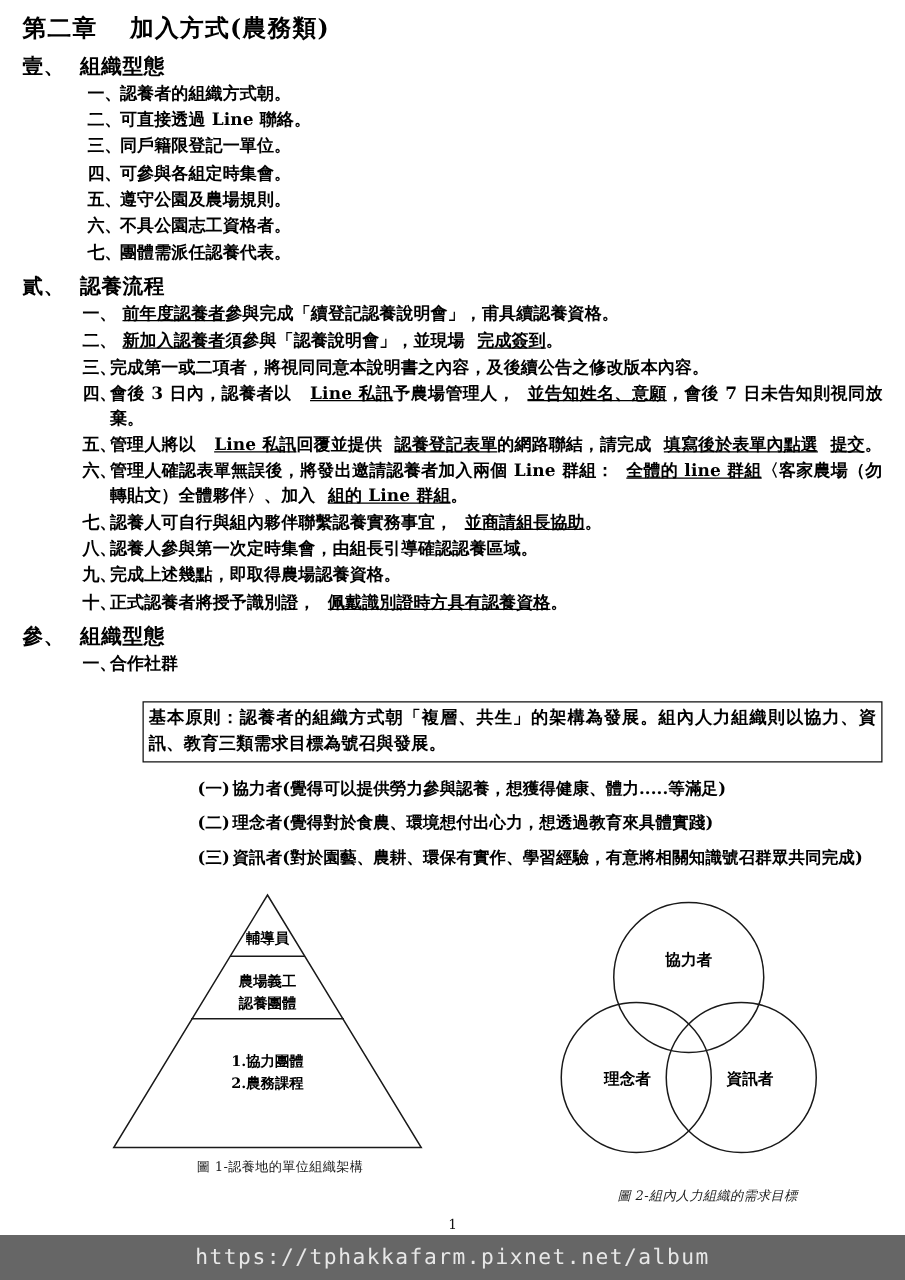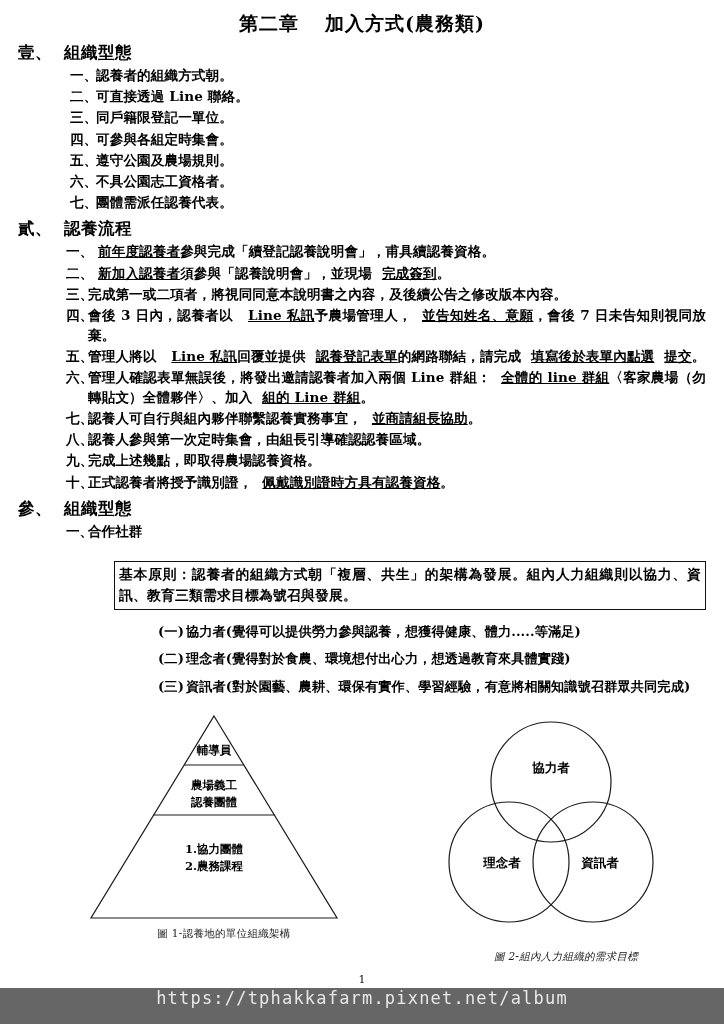--- a/index.html
+++ b/index.html
@@ -19,21 +19,20 @@
   .page {
     position: relative;
     width: 724px;
     height: 1024px;
     box-sizing: border-box;
     padding: 8px 18px 0 18px;
   }
 
   
   .doc-title {
-    text-align: center;
     font-size: 19px;
     font-weight: bold;
     letter-spacing: 1px;
     margin: 4px 0 6px 0;
     line-height: 1.25;
   }
   .title-gap { display: inline-block; width: 26px; }
 
   
   .section-head {
@@ -166,20 +165,21 @@
     color: #111;
   }
   .watermark {
     position: absolute;
     left: 0;
     bottom: 0;
     width: 724px;
     height: 36px;
     background: #666666;
     display: flex;
+    align-items: center;
     justify-content: center;
   }
   .watermark-text {
     font-family: "DejaVu Sans Mono", "Liberation Mono", monospace;
     font-size: 17px;
     color: #e8e8e8;
     letter-spacing: 1.2px;
     white-space: nowrap;
   }
 </style>

